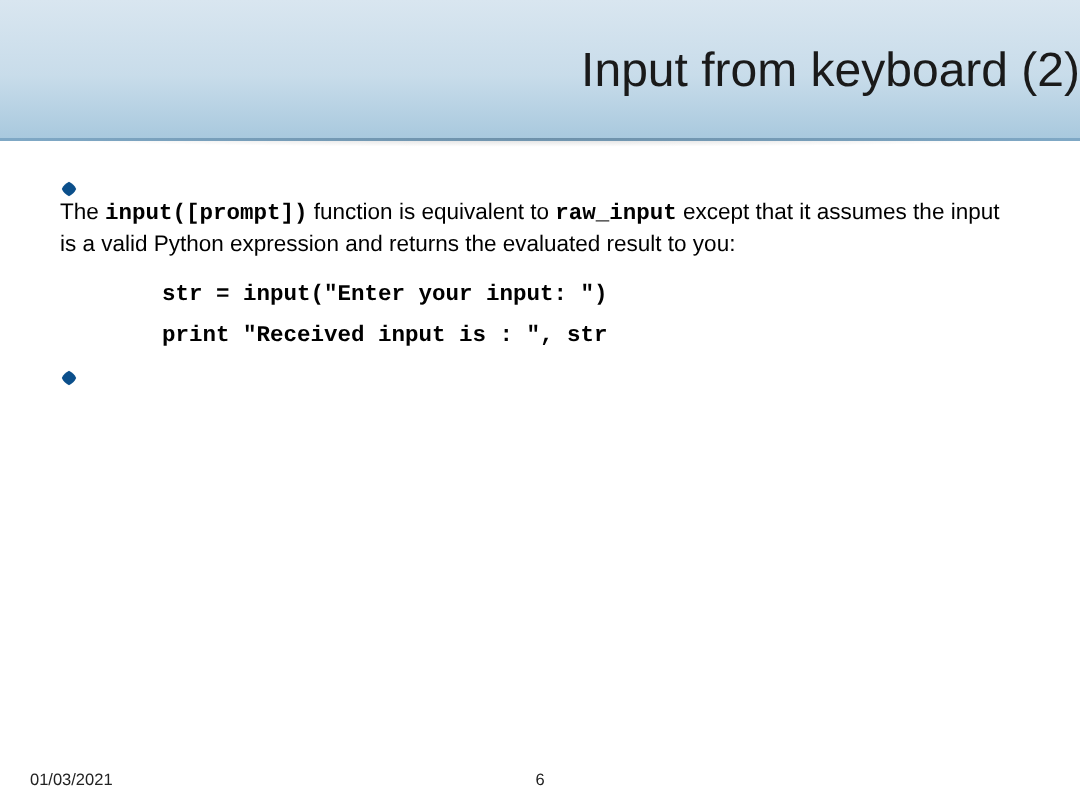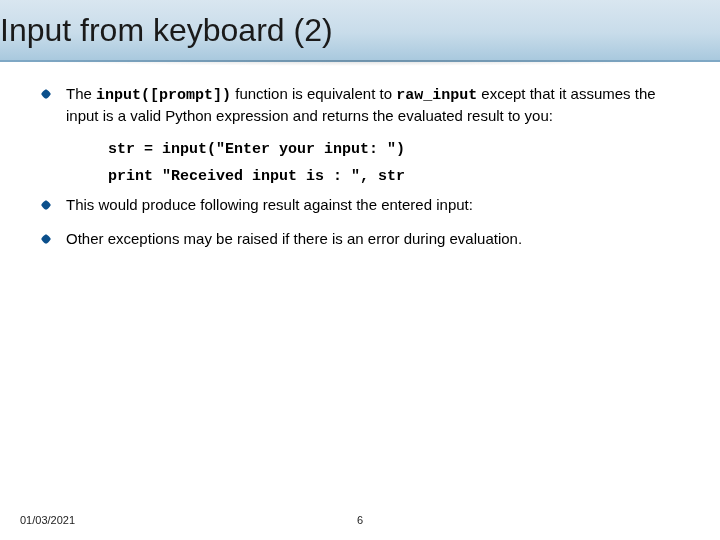--- a/index.html
+++ b/index.html
@@ -6,26 +6,26 @@
   body {
     width: 720px;
     height: 540px;
     background: #fff;
     font-family: Arial, Helvetica, sans-serif;
     position: relative;
     overflow: hidden;
   }
   .header-band {
     width: 100%;
-    height: 62px;
+    height: 94px;
     background: linear-gradient(180deg, #d9e6f0 0%, #c8dcea 55%, #a9c9de 100%);
     border-bottom: 2px solid #7fa8c5;
     display: flex;
     align-items: center;
-    justify-content: flex-start;
+    justify-content: flex-end;
     position: relative;
   }
   .header-band::after {
     content: "";
     position: absolute;
     left: 0; right: 0; bottom: -6px;
     height: 6px;
     background: radial-gradient(ellipse at center top, rgba(0,0,0,0.15), rgba(0,0,0,0) 70%);
   }
   .title {
@@ -33,20 +33,21 @@
     color: #1a1a1a;
     font-weight: 400;
   }
   .content {
     padding: 22px 40px 0 40px;
   }
   .bullet-row {
     display: flex;
     align-items: flex-start;
     margin-bottom: 14px;
+    flex-direction: column;
   }
   .bullet {
     width: 12px; height: 12px;
     margin-top: 4px;
     margin-right: 14px;
     flex-shrink: 0;
     color: #0b4f8b;
   }
   .para {
     font-size: 15px;
@@ -98,31 +99,24 @@
     </div>
   </div>
 
   <div class="code-block">str = input("Enter your input: ")</div>
   <div class="code-block">print "Received input is : ", str</div>
 
   <div class="bullet-row">
     <svg class="bullet" viewBox="0 0 20 20">
         <path fill="currentColor" d="M10 2 C6 4 4 6 2 10 C4 14 6 16 10 18 C14 16 16 14 18 10 C16 6 14 4 10 2 Z"></path>
       </svg>
-    <div class="para">This would produce following result against the entered input:</div>
   </div>
 
 
 
-  <div class="bullet-row">
-    <svg class="bullet" viewBox="0 0 20 20">
-        <path fill="currentColor" d="M10 2 C6 4 4 6 2 10 C4 14 6 16 10 18 C14 16 16 14 18 10 C16 6 14 4 10 2 Z"></path>
-      </svg>
-    <div class="para">Other exceptions may be raised if there is an error during evaluation.</div>
-  </div>
 
 </div>
 
 <div class="footer">
   <span>01/03/2021</span>
   <span class="page">6</span>
   <span></span>
 </div>
 
 </body></html>

